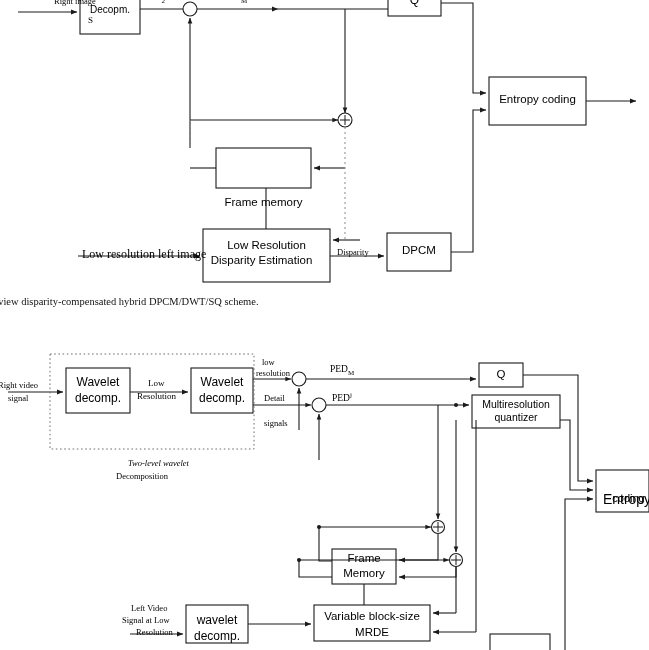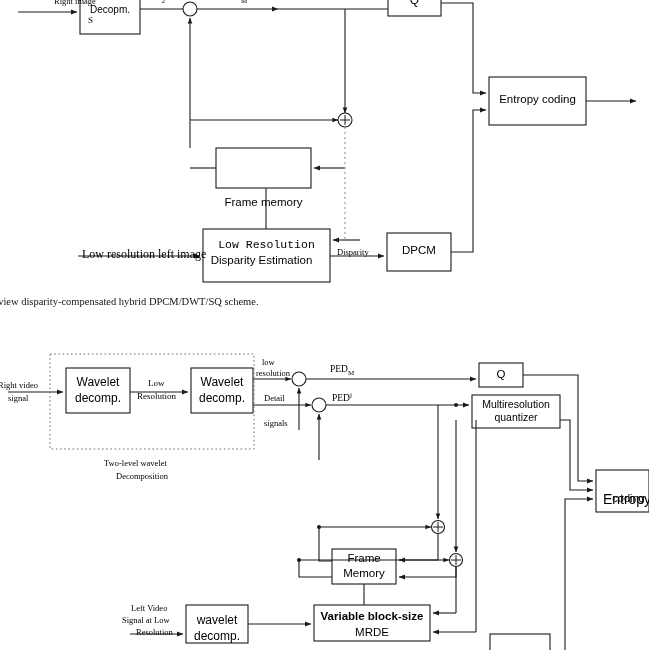--- a/index.html
+++ b/index.html
@@ -99,21 +99,21 @@
 <div class="lbl serif" style="left:223px;top:-7px;font-size:9.5px;"><span>PED</span><span class="sub">M</span></div>
 
 <div class="lbl box-txt" style="left:388px;top:-6px;width:53px;font-size:12px;">Q</div>
 
 <div class="lbl box-txt" style="left:489px;top:93px;width:97px;font-size:11.5px;">Entropy coding</div>
 
 <div class="lbl box-txt" style="left:216px;top:160px;width:95px;font-size:11.5px;margin-top:36px;">Frame memory</div>
 
 <div class="lbl serif" style="left:82px;top:248px;font-size:12px;">Low resolution left image</div>
 
-<div class="lbl box-txt" style="left:203px;top:239px;width:127px;font-size:11.5px;font-family:Liberation Mono, monospace;">Low Resolution</div>
+<div class="lbl box-txt" style="left:203px;top:239px;width:127px;font-size:11.5px;">Low Resolution</div>
 <div class="lbl box-txt" style="left:203px;top:254px;width:117px;font-size:11.5px;">Disparity Estimation</div>
 
 <div class="lbl serif" style="left:337px;top:248px;font-size:8.5px;">Disparity</div>
 
 <div class="lbl box-txt" style="left:387px;top:244px;width:64px;font-size:11.5px;">DPCM</div>
 
 <div class="caption" style="left:-10px;top:296px;">erview disparity-compensated hybrid DPCM/DWT/SQ scheme.</div>
 </div>
 
 <div class="fig">
@@ -210,36 +210,36 @@
 
 <div class="lbl serif" style="left:262px;top:358px;font-size:8.5px;">low</div>
 <div class="lbl serif" style="left:256px;top:369px;font-size:8.5px;">resolution</div>
 
 <div class="lbl serif" style="left:264px;top:394px;font-size:8.5px;">Detail</div>
 <div class="lbl serif" style="left:264px;top:419px;font-size:8.5px;">signals</div>
 
 <div class="lbl serif" style="left:330px;top:365px;font-size:9.5px;"><span>PED</span><span class="sub">M</span></div>
 <div class="lbl serif" style="left:332px;top:392px;font-size:9.5px;"><span>PED</span><span class="sup">j</span></div>
 
-<div class="lbl serif" style="left:104px;top:459px;font-size:8.5px;">Two-level wavelet</div>
+<div class="lbl serif" style="left:128px;top:459px;font-size:8.5px;font-style:italic;">Two-level wavelet</div>
 <div class="lbl serif" style="left:116px;top:472px;font-size:8.5px;">Decomposition</div>
 
 <div class="lbl box-txt" style="left:479px;top:368px;width:44px;font-size:11.5px;">Q</div>
 
 <div class="lbl box-txt" style="left:472px;top:399px;width:88px;font-size:10.5px;">Multiresolution</div>
 <div class="lbl box-txt" style="left:472px;top:412px;width:88px;font-size:10.5px;">quantizer</div>
 
 <div class="lbl box-txt" style="left:596px;top:492px;width:62px;font-size:14px;">Entropy</div>
 <div class="lbl box-txt" style="left:596px;top:493px;width:53px;font-size:11px;padding-left:6px;">coding</div>
 
 <div class="lbl box-txt" style="left:332px;top:552px;width:64px;font-size:11.5px;">Frame</div>
 <div class="lbl box-txt" style="left:332px;top:567px;width:64px;font-size:11.5px;">Memory</div>
 
 <div class="lbl serif" style="left:131px;top:604px;font-size:8.5px;">Left Video</div>
 <div class="lbl serif" style="left:122px;top:616px;font-size:8.5px;">Signal at Low</div>
 <div class="lbl serif" style="left:136px;top:628px;font-size:8.5px;">Resolution</div>
 
 <div class="lbl box-txt" style="left:186px;top:614px;width:62px;font-size:12px;">wavelet</div>
 <div class="lbl box-txt" style="left:186px;top:630px;width:62px;font-size:12px;">decomp.</div>
 
-<div class="lbl box-txt" style="left:314px;top:610px;width:116px;font-size:11.5px;font-weight:bold;">Variable block-size</div>
+<div class="lbl box-txt" style="left:314px;top:610px;width:116px;font-size:11.5px;">Variable block-size</div>
 <div class="lbl box-txt" style="left:314px;top:626px;width:116px;font-size:11.5px;">MRDE</div>
 </div>
 
 </body></html>

